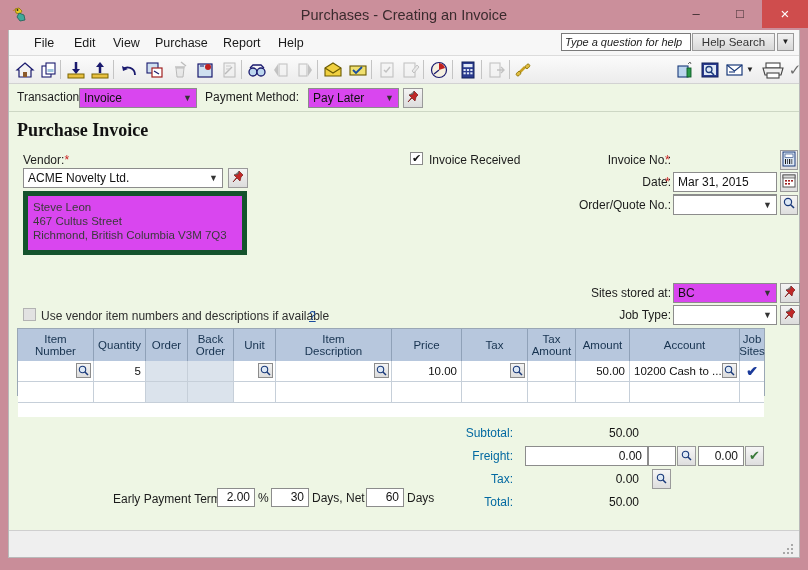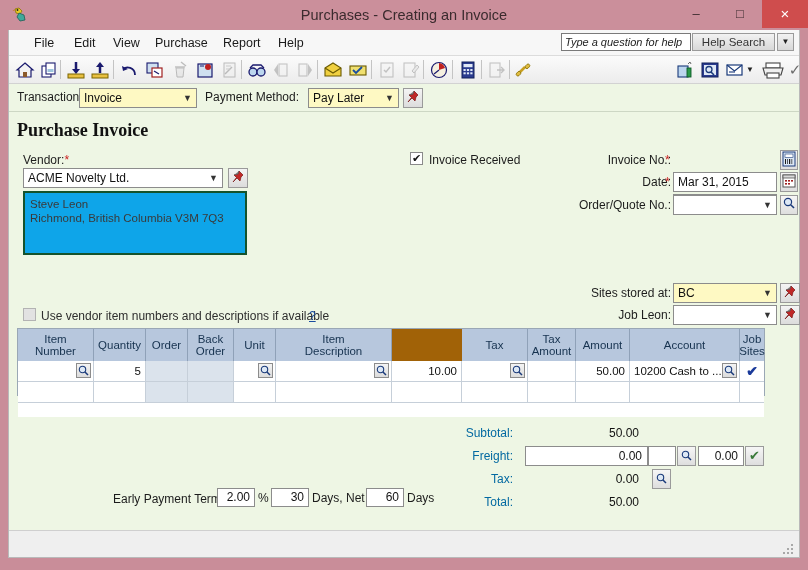--- a/index.html
+++ b/index.html
@@ -108,21 +108,21 @@
   #transtrip {
     position: absolute; left: 0; top: 54px;
     width: 790px; height: 28px;
     background: #eef6e4;
     border-bottom: 1px solid #cdd7c4;
   }
   .lbl { position: absolute; font-size: 12px; color: #1c1c1c; }
 
   .combo {
     position: absolute;
-    background: #fef9c3;
+    background: #d946ef;
     border: 1px solid #8c8c8c;
     font-size: 12px; color: #111;
     line-height: 18px;
     padding-left: 4px;
     overflow: hidden; white-space: nowrap;
   }
   .combo.white { background: #fff; }
   .combo .arrow {
     position: absolute; right: 4px; top: 0;
     height: 100%; line-height: inherit; font-size: 9px; color: #333;
@@ -142,22 +142,22 @@
   }
   #page-title {
     position: absolute; left: 8px; top: 8px;
     font-size: 18px; font-weight: bold; color: #111;
     font-family: "Liberation Serif", serif;
   }
   .req { color: #cc2222; }
 
   #vendor-addr {
     position: absolute;
-    background: #0ea5e9;
-    border: 2px solid #14532d;
+    background: #d946ef;
+    border: 5px solid #14532d;
     font-size: 11.5px; color: #3a3a3a;
     padding: 4px 5px; line-height: 14px;
   }
 
   .chk {
     position: absolute; width: 13px; height: 13px;
     background: #fff; border: 1px solid #8a8a8a;
     text-align: center; line-height: 11px; font-size: 11px; color: #111;
   }
   .chk.disabled { background: #e2e2e2; border-color: #b3b3b3; }
@@ -172,21 +172,21 @@
   .iconbtn {
     position: absolute;
     background: linear-gradient(#f6f6f6,#dedede);
     border: 1px solid #9a9a9a;
     text-align: center;
   }
   #grid-outer {
     position: absolute; left: 8px; top: 216px;
     width: 748px; height: 68px;
     border: 1px solid #9aa7b5;
-    background: #a16207;
+    background: #86efac;
   }
   .gh {
     position: absolute; top: 0; height: 32px;
     background: #b7c7dd;
     border-right: 1px solid #8fa1b8;
     font-size: 11.5px; color: #16324f;
     text-align: center;
     display: flex; align-items: center; justify-content: center;
     line-height: 12px;
   }
@@ -464,20 +464,21 @@
       </div>
       <div class="pinbtn" style="left:219px; top:56px; width:20px; height:20px;">
         <svg width="16" height="16" viewBox="0 0 16 16">
           <path d="M9 2 L13 6 L11 8 L10 12 L7 9 L3 13 L6.5 8.5 L4 6 L8 5 Z" fill="#c02828" stroke="#7a1414" stroke-width="0.7"></path>
           <path d="M4 6 L8 5 L9 2" fill="#888" stroke="#555" stroke-width="0.6"></path>
         </svg>
       </div>
 
       <div id="vendor-addr" style="left:14px; top:79px; width:224px; height:64px;">
         <div>Steve Leon</div>
+        <div>467 Cultus Street</div>
         <div>Richmond, British Columbia  V3M 7Q3</div>
       </div>
 
       <div class="chk" style="left:401px; top:40px;">✔</div>
       <div class="lbl" style="left:420px; top:41px;">Invoice Received</div>
 
       <div class="lbl" style="left:592px; top:41px; width:70px; text-align:right;">Invoice No.:</div>
       <div class="lbl req" style="left:656px; top:41px;">*</div>
       <div class="fieldbox" style="left:664px; top:38px; width:104px; height:20px;margin-top:44px;">1235</div>
       <div class="iconbtn" style="left:771px; top:38px; width:18px; height:20px;">
@@ -527,21 +528,21 @@
         <span>BC</span>
         <span class="arrow">▼</span>
       </div>
       <div class="pinbtn" style="left:771px; top:171px; width:20px; height:20px;">
         <svg width="16" height="16" viewBox="0 0 16 16">
           <path d="M9 2 L13 6 L11 8 L10 12 L7 9 L3 13 L6.5 8.5 L4 6 L8 5 Z" fill="#c02828" stroke="#7a1414" stroke-width="0.7"></path>
           <path d="M4 6 L8 5 L9 2" fill="#888" stroke="#555" stroke-width="0.6"></path>
         </svg>
       </div>
 
-      <div class="lbl" style="left:560px; top:196px; width:102px; text-align:right;">Job Leon:</div>
+      <div class="lbl" style="left:560px; top:196px; width:102px; text-align:right;">Job Type:</div>
       <div class="combo white" style="left:664px; top:193px; width:104px; height:20px;">
         <span></span>
         <span class="arrow">▼</span>
       </div>
       <div class="pinbtn" style="left:771px; top:193px; width:20px; height:20px;">
         <svg width="16" height="16" viewBox="0 0 16 16">
           <path d="M9 2 L13 6 L11 8 L10 12 L7 9 L3 13 L6.5 8.5 L4 6 L8 5 Z" fill="#c02828" stroke="#7a1414" stroke-width="0.7"></path>
           <path d="M4 6 L8 5 L9 2" fill="#888" stroke="#555" stroke-width="0.6"></path>
         </svg>
       </div>
@@ -562,20 +563,23 @@
           <span>Order</span>
         </div>
         <div class="gh" style="left:170px; width:46px;">
           <div><span>Back</span><br><span>Order</span></div>
         </div>
         <div class="gh" style="left:216px; width:42px;">
           <span>Unit</span>
         </div>
         <div class="gh" style="left:258px; width:116px;">
           <div><span>Item</span><br><span>Description</span></div>
+        </div>
+        <div class="gh" style="left:374px; width:70px;">
+          <span>Price</span>
         </div>
         <div class="gh" style="left:444px; width:66px;">
           <span>Tax</span>
         </div>
         <div class="gh" style="left:510px; width:48px;">
           <div><span>Tax</span><br><span>Amount</span></div>
         </div>
         <div class="gh" style="left:558px; width:54px;">
           <span>Amount</span>
         </div>

